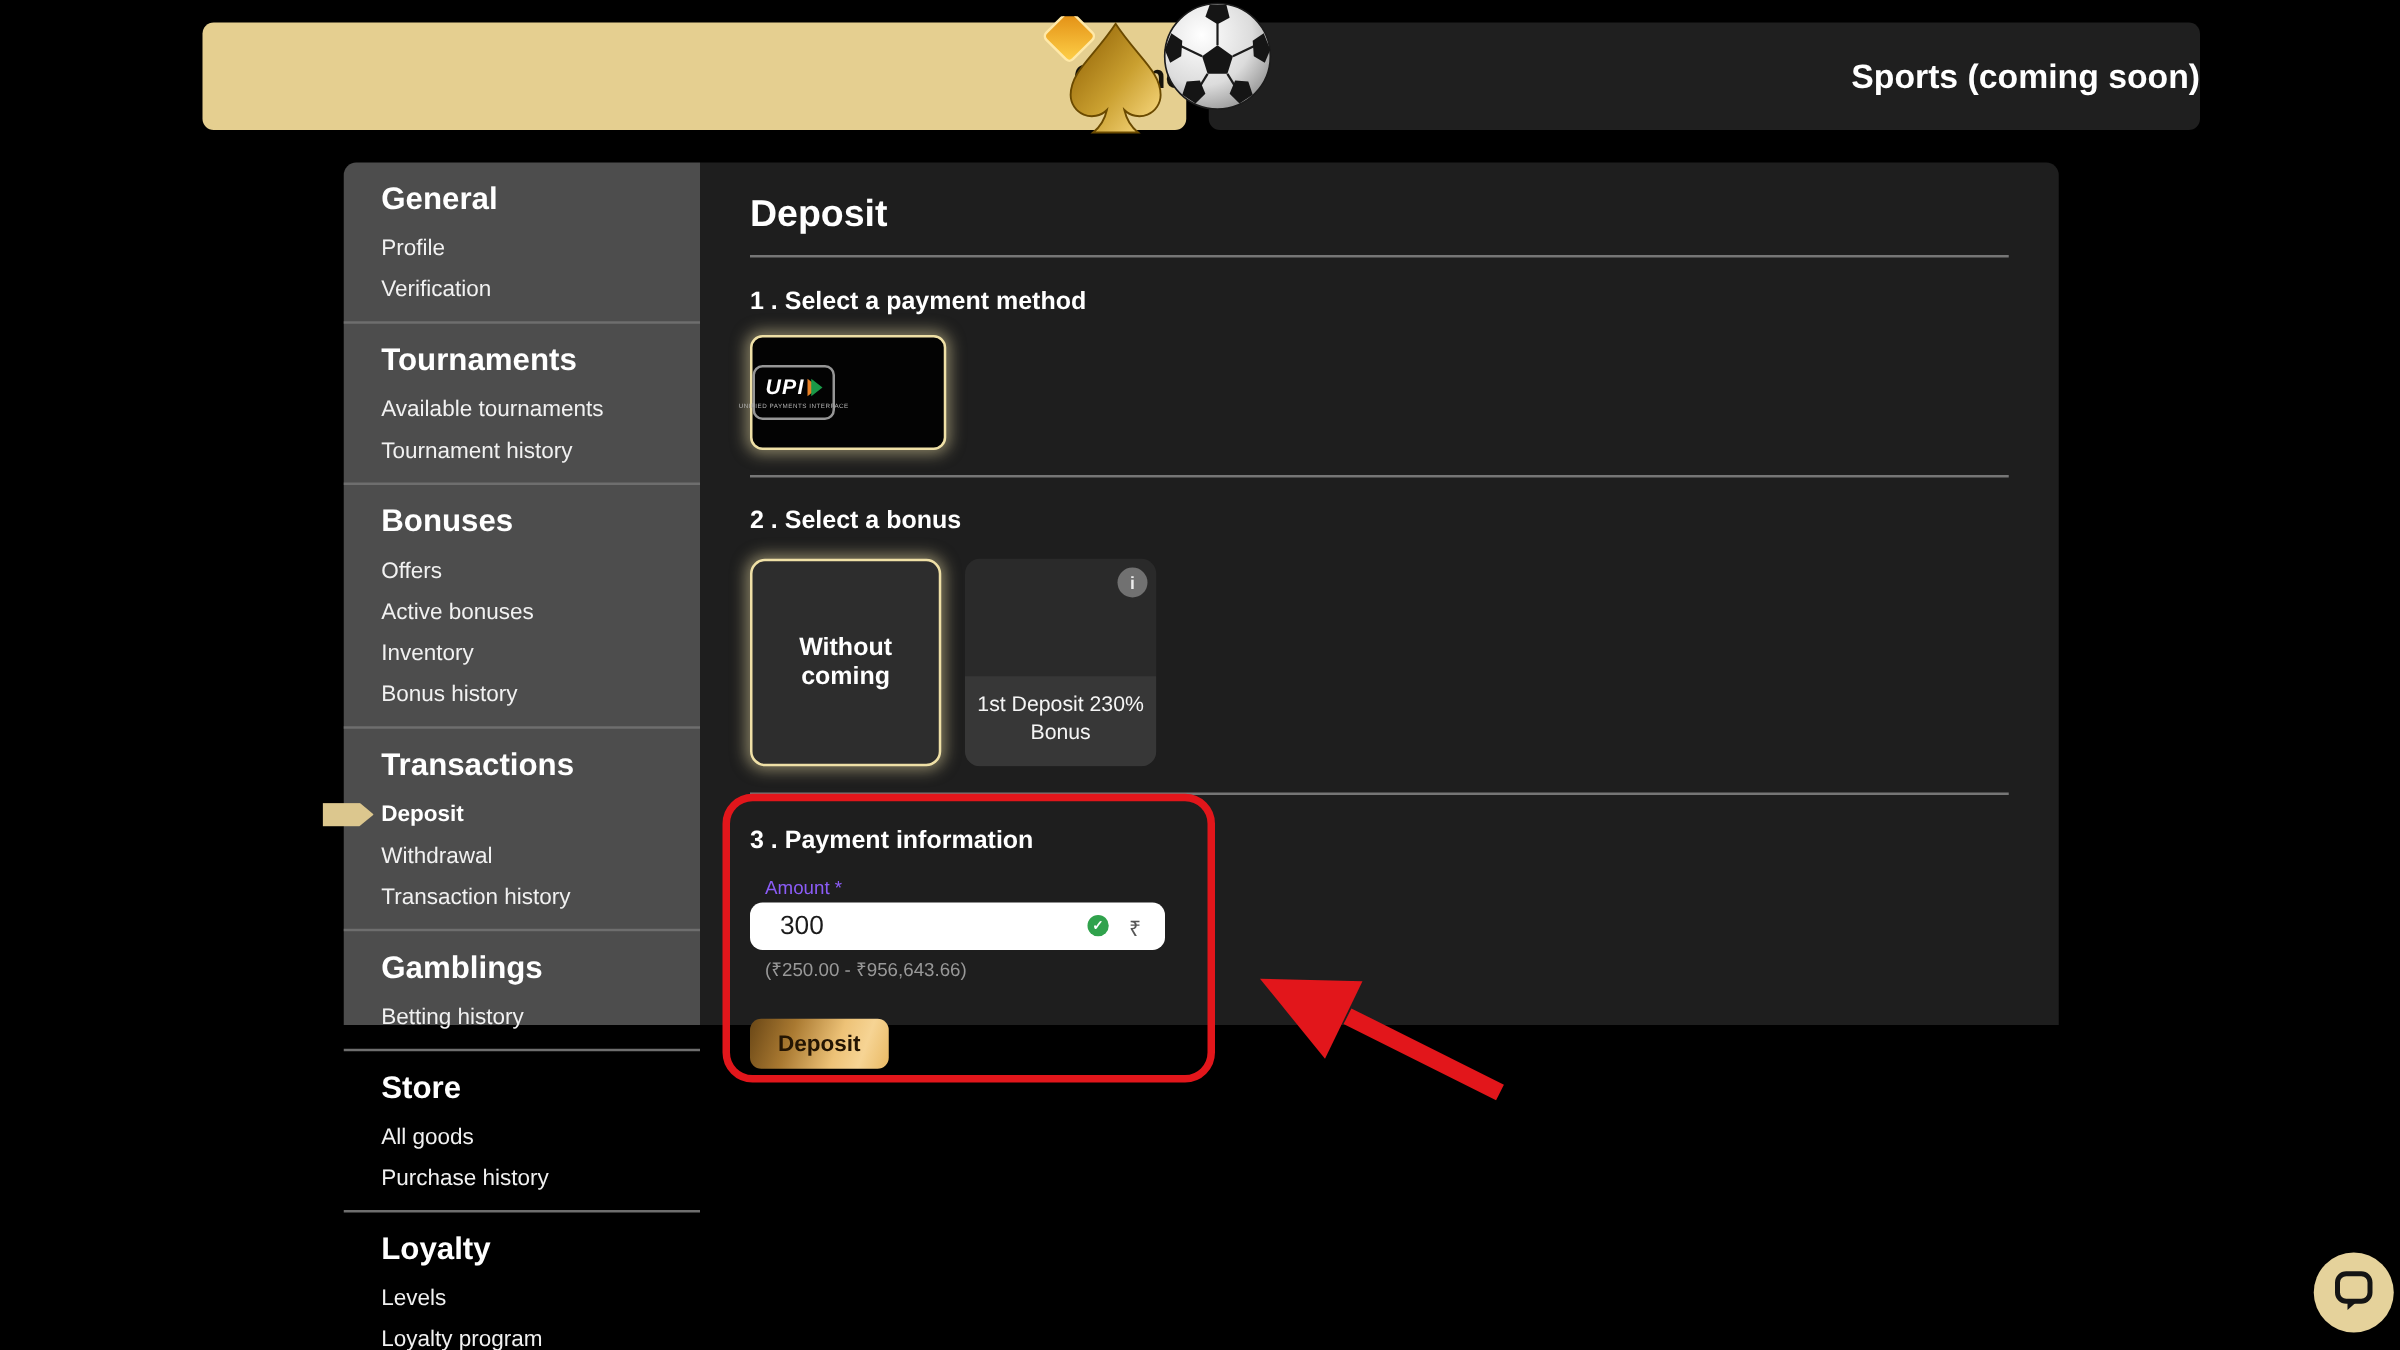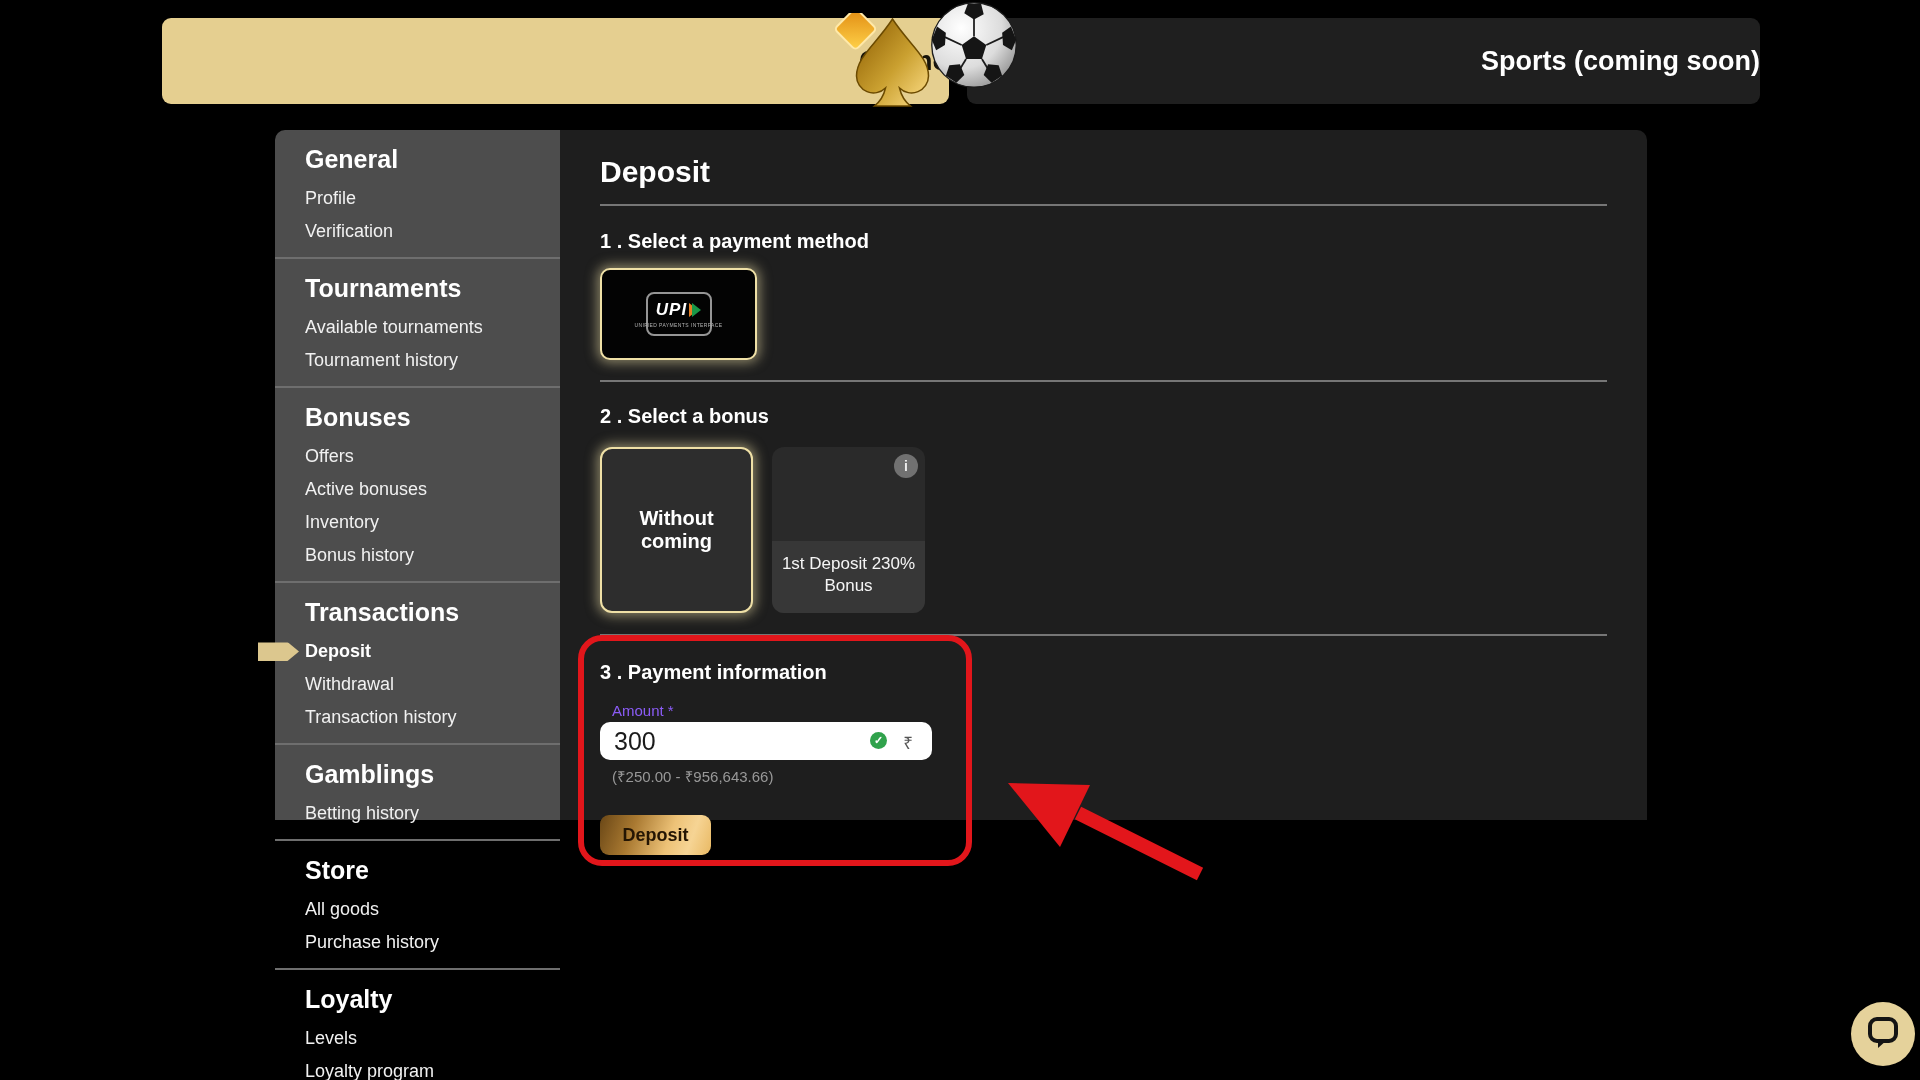--- a/index.html
+++ b/index.html
@@ -30,21 +30,21 @@
             clip-path:polygon(0 0,72% 0,100% 50%,72% 100%,0 100%); }
 
   
   .page-title { font-size:30px; line-height:33px; font-weight:700; color:#fff; }
   .divider { height:2px; background:#767676; width:1007px; }
   .div1 { margin-top:16px; } .div2 { margin-top:20px; } .div3 { margin-top:21px; }
   .step-title { font-size:20px; line-height:23px; font-weight:700; color:#fff; }
   .st1 { margin-top:24px; } .st2 { margin-top:23px; } .st3 { margin-top:25px; }
 
   .upi-card { margin-top:15px; width:157px; height:92px; background:#030303; border:2px solid #efe0a6; border-radius:10px;
-              box-shadow:0 0 12px 3px rgba(242,227,170,.5); display:flex; align-items:center; justify-content:center; cursor:pointer; }
+              box-shadow:0 0 12px 3px rgba(242,227,170,.5); display:flex; align-items:center; cursor:pointer; }
   .upi-box { width:66px; height:44px; border:2px solid #969696; border-radius:8px; display:flex; flex-direction:column; align-items:center; justify-content:center; }
   .upi-text { font-size:17px; font-weight:700; font-style:italic; color:#fff; letter-spacing:1px; display:flex; align-items:center; }
   .tri { width:0; height:0; border-top:7px solid transparent; border-bottom:7px solid transparent; display:inline-block; }
   .tri-o { border-left:9px solid #e87f24; margin-left:2px; }
   .tri-g { border-left:9px solid #1a9848; margin-left:-6px; }
   .upi-sub { font-size:5px; color:#b5b5b5; letter-spacing:.4px; margin-top:2px; white-space:nowrap; }
 
   .bonus-row { margin-top:19px; display:flex; gap:19px; }
   .bonus-card { width:153px; height:166px; border-radius:12px; cursor:pointer; position:relative; }
   .bonus-none { background:#2d2d2d; border:2px solid #efe0a6; box-shadow:0 0 12px 3px rgba(242,227,170,.5);
@@ -53,21 +53,21 @@
   .bonus-offer { background:#2a2a2a; overflow:hidden; display:flex; flex-direction:column; }
   .bonus-offer .img-area { flex:1; }
   .bonus-offer .label-band { background:#373737; padding:12px 8px 16px; }
   .bonus-offer .bonus-label { font-size:17px; line-height:22px; color:#f5f5f5; text-align:center; }
   .info-badge { position:absolute; top:7px; right:7px; width:24px; height:24px; border-radius:50%; background:#717171;
                 color:#ececec; font-size:14px; font-weight:700; display:flex; align-items:center; justify-content:center; cursor:pointer; }
 
   .amount-label { margin:18px 0 0 12px; font-size:15px; line-height:17px; color:#8b5cf6; }
   .amount-wrap { margin-top:3px; width:332px; height:38px; background:#fff; border-radius:10px; position:relative; }
   .amount-input { width:100%; height:100%; border:none; outline:none; background:transparent; border-radius:10px;
-                  font-family:"Liberation Sans", sans-serif; font-size:25px; color:#1b1b1b; padding-left:14px; }
+                  font-family:"Liberation Sans", sans-serif; font-size:21px; color:#1b1b1b; padding-left:24px; }
   .check-badge { position:absolute; right:45px; top:10px; width:17px; height:17px; border-radius:50%; background:#30a24c;
                  color:#fff; font-size:11px; font-weight:700; display:flex; align-items:center; justify-content:center; }
   .currency-sym { position:absolute; right:19px; top:9px; font-size:17px; color:#555; }
   .amount-range { margin:8px 0 0 12px; font-size:15px; line-height:17px; color:#989898; }
 
   .deposit-btn { margin-top:30px; width:111px; height:40px; border:none; border-radius:9px; cursor:pointer;
                  background:linear-gradient(110deg,#6a4716 0%,#a97931 30%,#edc277 62%,#f6d494 80%,#e9b963 100%);
                  font-family:"Liberation Sans", sans-serif; font-size:18px; font-weight:700; color:#241503; }
 
   

